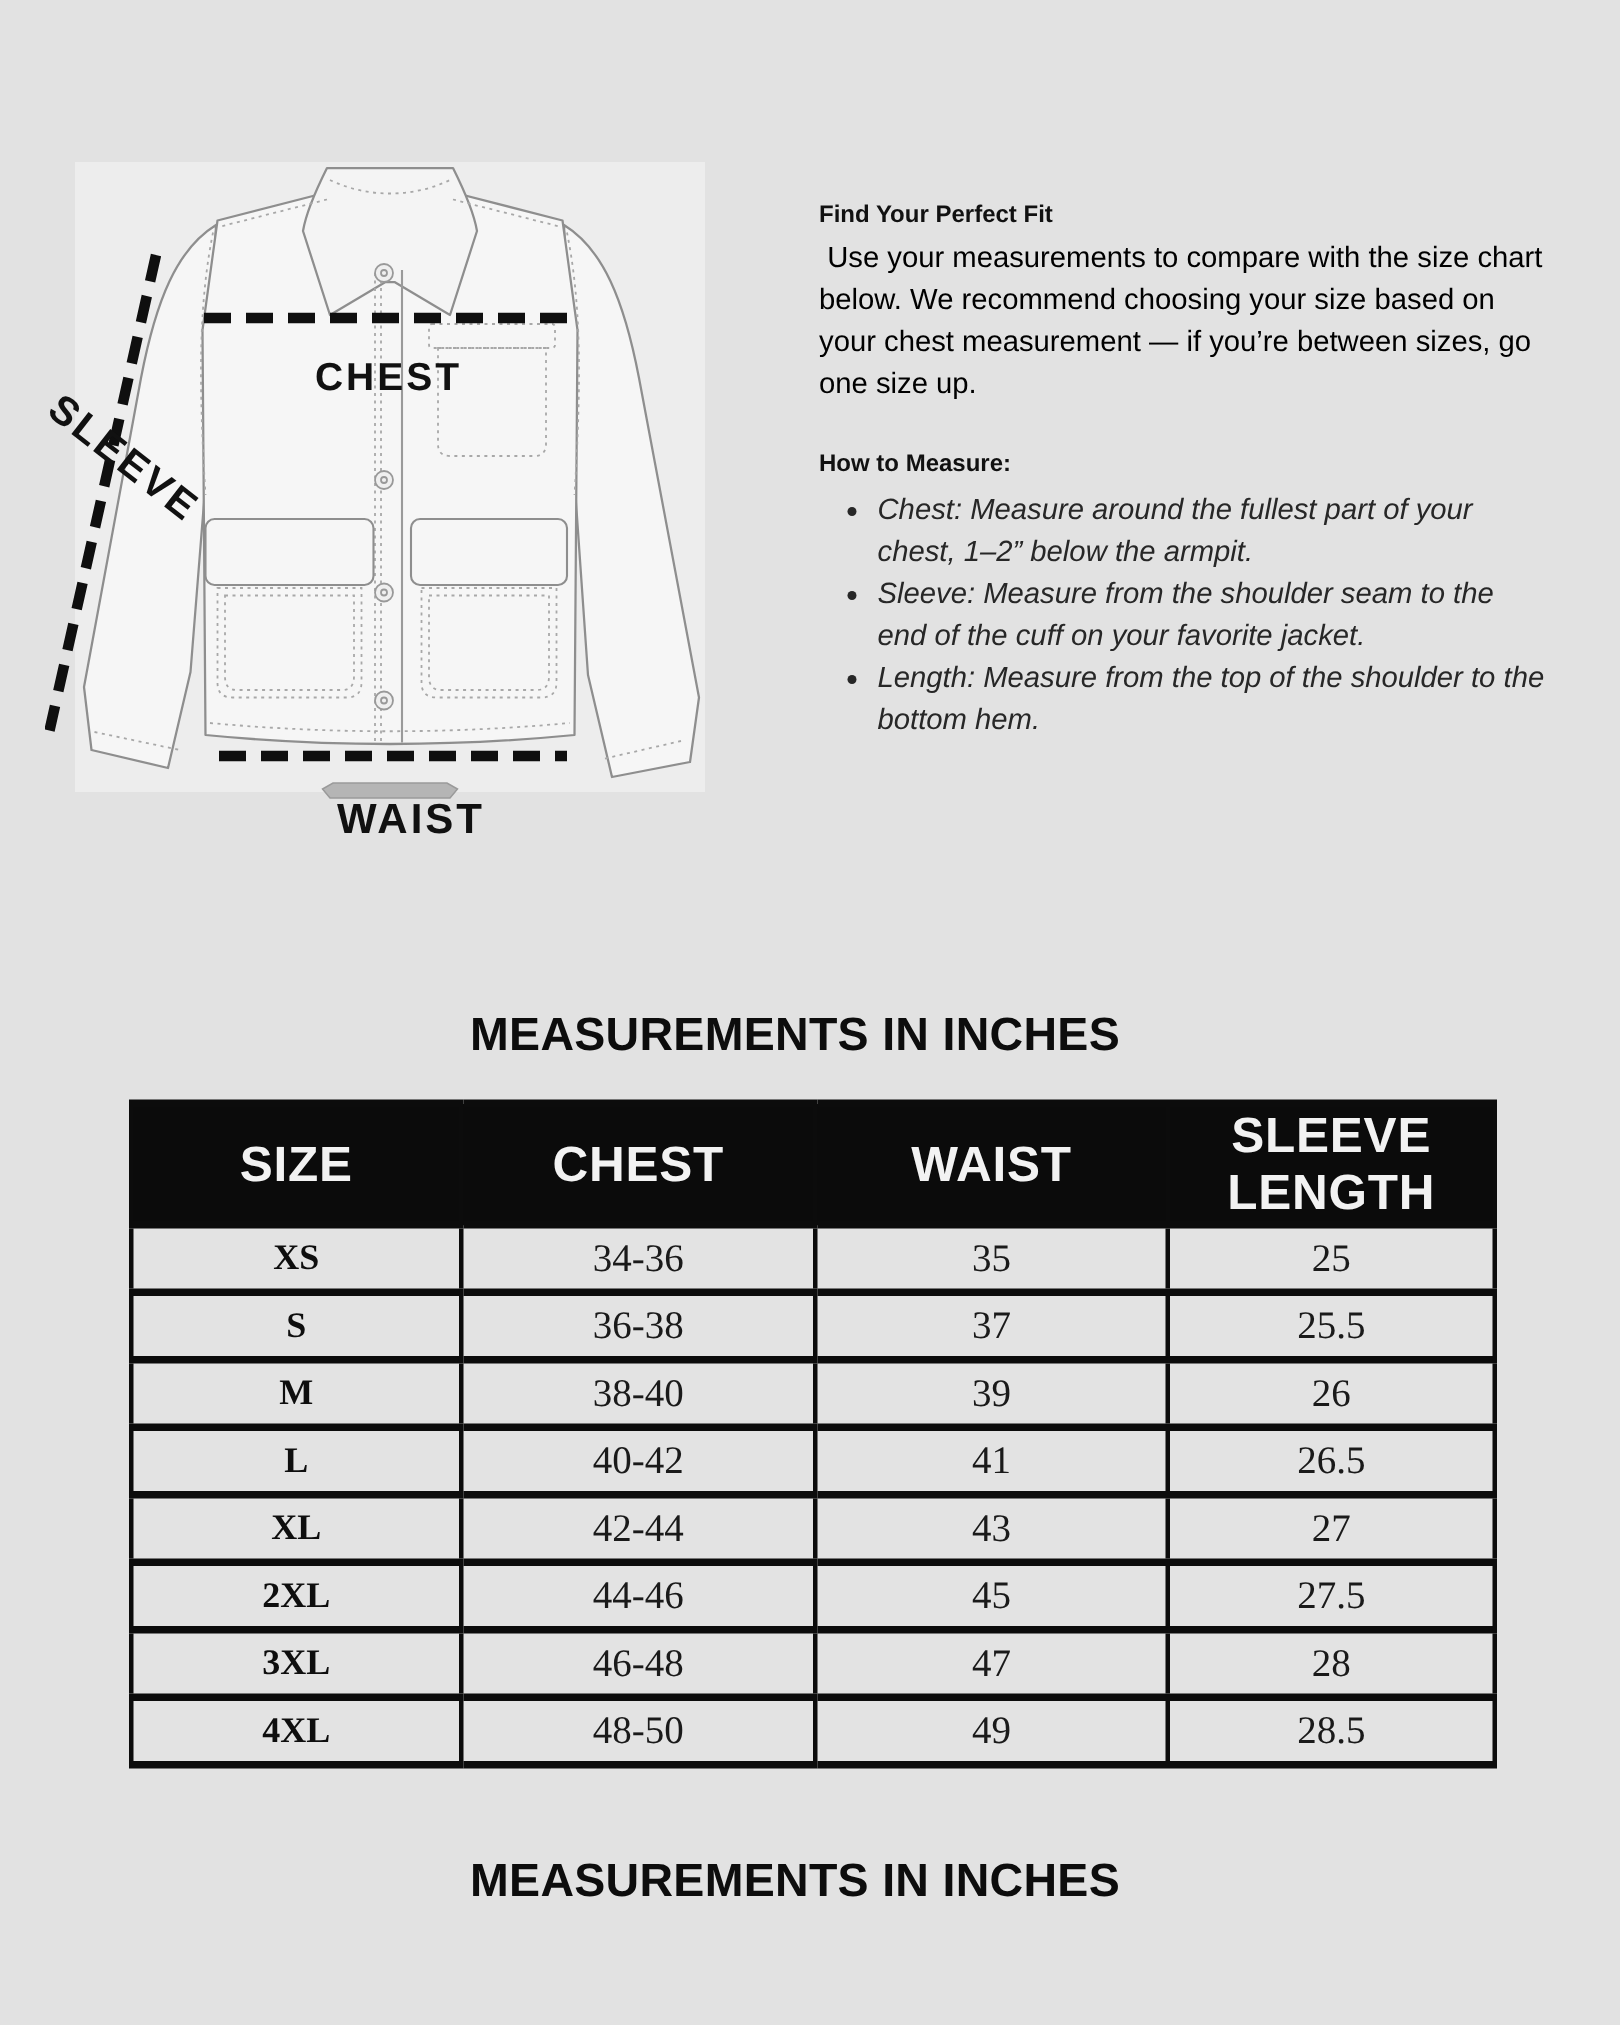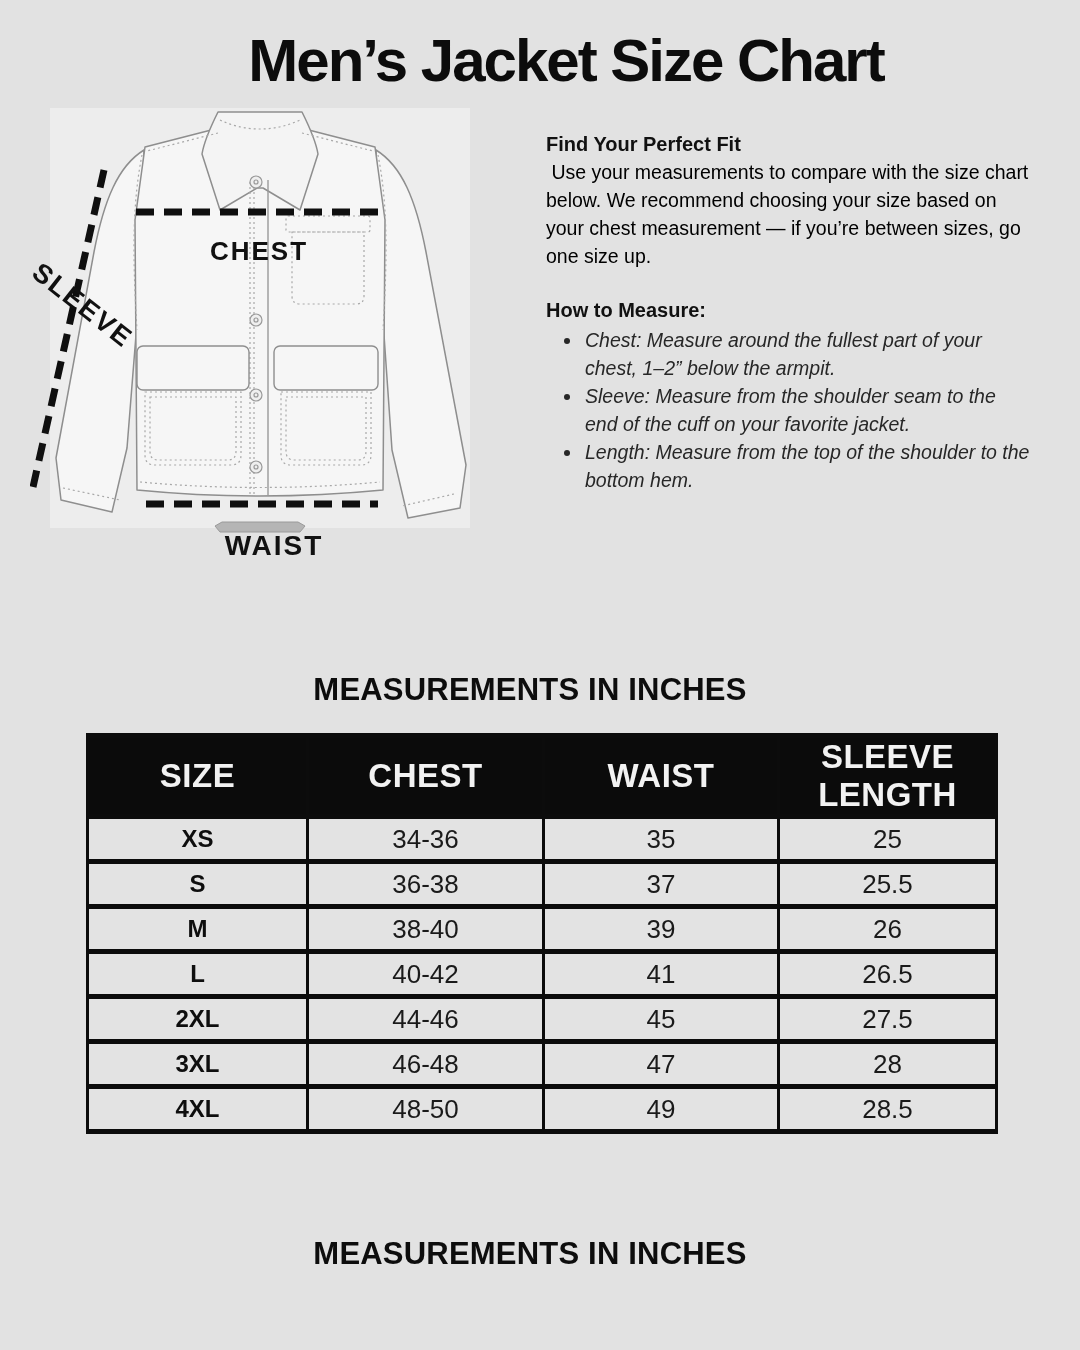--- a/index.html
+++ b/index.html
@@ -18,21 +18,21 @@
     padding-left:52px;
     text-align:center;
     font-size:60px; font-weight:900; letter-spacing:-2px;
     color:#0c0c0c;
   }
 
   .diagram { position:absolute; left:30px; top:100px; width:450px; height:470px; }
 
   .intro { position:absolute; left:546px; top:130px; width:484px; }
   .intro-heading {
-    font-size:20px; font-weight:700; color:#111;
+    font-size:16px; font-weight:700; color:#111;
     line-height:28px;
   }
   .intro-body {
     font-size:19.5px; line-height:28px; color:#000000;
     white-space:pre-wrap;
   }
   .how-heading { margin-top:26px; }
   .measure-list { margin:2px 0 0 0; padding-left:37px;font-style:italic; }
   .measure-list li {
     font-size:19.5px; line-height:28px; color:#272727;
@@ -61,34 +61,34 @@
   }
   .size-table thead th {
     background:#0b0b0b; color:#f2f2f2;
     font-size:33px; font-weight:700; letter-spacing:0.5px;
     height:50px;
   }
   .size-table tbody td {
     height:45px;
     font-size:26px; font-weight:400; color:#1a1a1a;
     background:#e3e3e3;
+    font-family:Liberation Serif, serif;
   }
   .size-table tbody td.size-col { font-weight:700; font-size:24px; color:#0e0e0e; }
 
   svg text.diagram-label {
     font-family:"Liberation Sans", sans-serif;
     font-weight:800; fill:#111;
   }
 </style>
 </head>
 <body>
 
 <div class="page">
 
-  <h1 class="title">Men’s Jacket Size Chart</h1>
 
   <div class="diagram">
     <svg width="450" height="470" viewBox="0 0 450 470">
 
       <rect x="20" y="8" width="420" height="420" fill="#ededed"></rect>
 
       <g stroke="#8e8e8e" stroke-width="1.5" fill="#f6f6f6" stroke-linejoin="round">
 
         <path d="M 114,50 C 88,66 74,100 64,152 L 26,358 L 31,400 L 82,412 L 97,348 L 106,235 L 111,120 Z"></path>
 
@@ -201,20 +201,26 @@
         <td>39</td>
         <td>26</td>
       </tr>
       <tr>
         <td class="size-col">L</td>
         <td>40-42</td>
         <td>41</td>
         <td>26.5</td>
       </tr>
       <tr>
+        <td class="size-col">XL</td>
+        <td>42-44</td>
+        <td>43</td>
+        <td>27</td>
+      </tr>
+      <tr>
         <td class="size-col">2XL</td>
         <td>44-46</td>
         <td>45</td>
         <td>27.5</td>
       </tr>
       <tr>
         <td class="size-col">3XL</td>
         <td>46-48</td>
         <td>47</td>
         <td>28</td>

